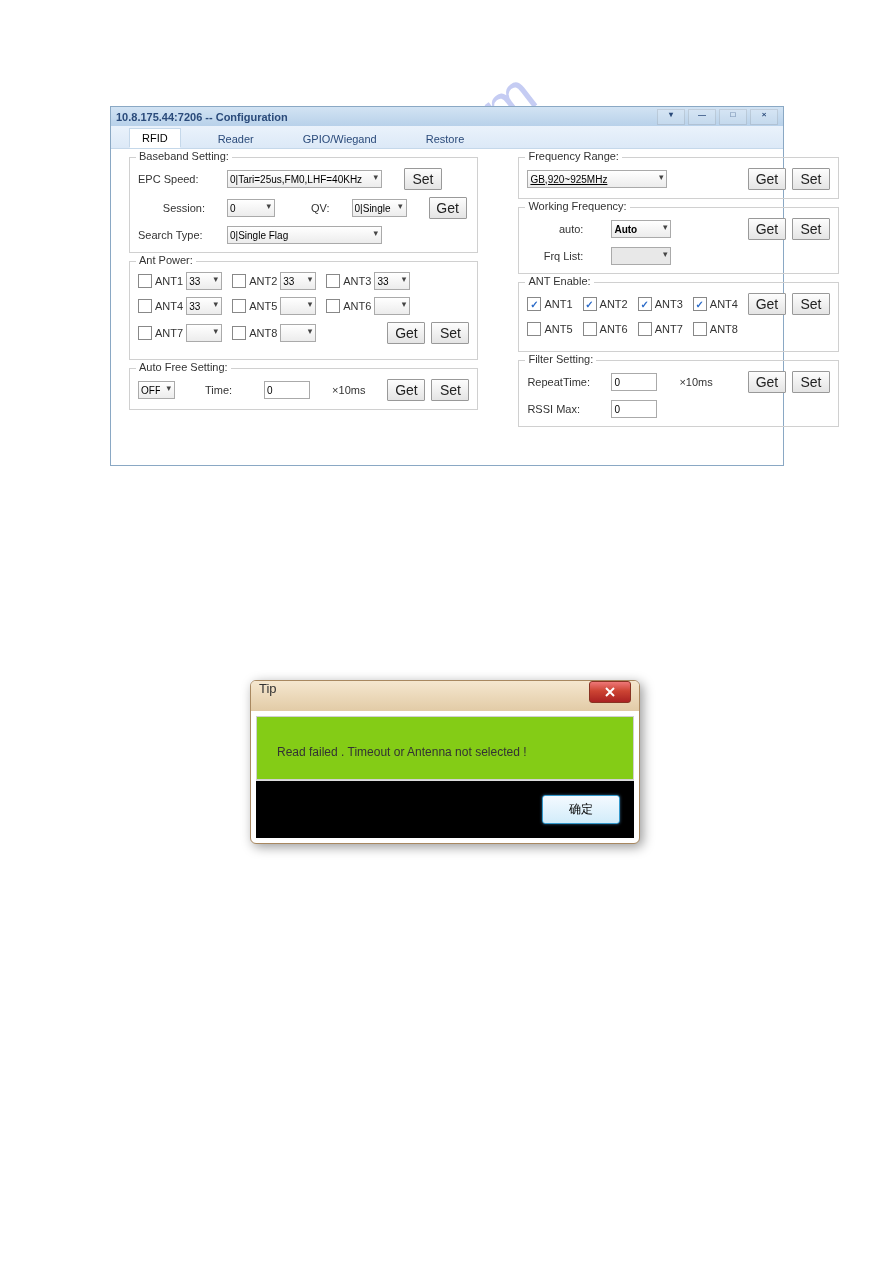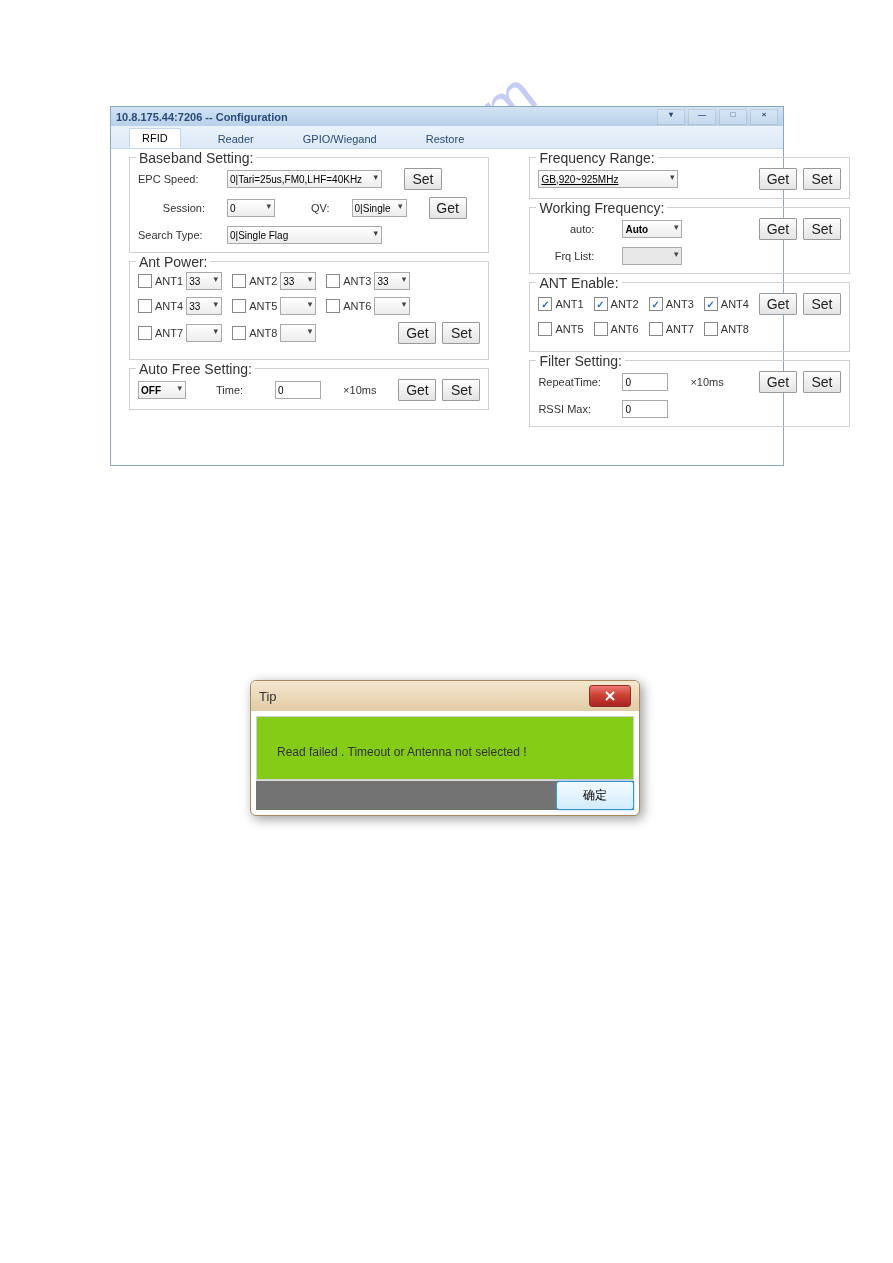--- a/index.html
+++ b/index.html
@@ -6,41 +6,41 @@
 .window{position:absolute;left:110px;top:106px;width:672px;border:1px solid #8aa8c4;background:#fff}
 .titlebar{background:linear-gradient(#d2e3f3,#b8d1ea);height:19px;display:flex;align-items:center;padding:0 5px;color:#2a4a7a;font-weight:bold;font-size:11px}
 .titlebar .controls{margin-left:auto;display:flex;gap:3px}
 .titlebar .ctl{width:26px;height:14px;background:rgba(255,255,255,.15);border:1px solid rgba(0,0,0,.1);font-size:8px;text-align:center;color:#2a4a7a}
 .tabrow{background:linear-gradient(#eaf2fb,#dce9f7);border-bottom:1px solid #c5d8ea;height:22px;display:flex;align-items:flex-end;padding-left:18px;gap:25px}
 .tab{padding:3px 12px;font-size:11px;color:#2a4a7a;cursor:pointer}
 .tab.active{background:#fff;border:1px solid #c5d8ea;border-bottom:1px solid #fff;color:#000}
 .body{padding:8px 18px 30px;display:flex;gap:40px}
 .col{flex:1}
 .group{border:1px solid #d0d0d0;margin-bottom:8px;padding:10px 8px 8px;position:relative}
-.group-title{position:absolute;top:-8px;left:6px;background:#fff;padding:0 3px;font-size:14px;color:#333}
+.group-title{position:absolute;top:-8px;left:6px;background:#fff;padding:0 3px;font-size:11px;color:#333}
 .row{display:flex;align-items:center;margin-bottom:7px;gap:22px}
 .row:last-child{margin-bottom:0}
 .lbl{color:#333}
 .sel,.inp{border:1px solid #aaa;background:linear-gradient(#fff,#ececec);height:18px;font-size:10px;padding:0 2px;box-sizing:border-box}
 .sel{appearance:none;padding-right:14px;background:linear-gradient(#fff,#ececec);position:relative}
 .sel-wrap{position:relative;display:inline-block}
 .sel-wrap::after{content:"▾";position:absolute;right:4px;top:2px;font-size:9px;color:#444;pointer-events:none}
 .inp{background:#fff}
 .btn{border:1px solid #999;background:linear-gradient(#fdfdfd,#e4e4e4);height:22px;min-width:38px;font-size:14px;border-radius:1px;cursor:pointer;color:#222}
 .chk{width:12px;height:12px;border:1px solid #888;background:#fff;display:inline-flex;align-items:center;justify-content:center;font-size:10px;color:#2a6ac8;font-weight:bold}
 .ant-row{display:flex;gap:10px;align-items:center;margin-bottom:7px}
 .ant-cell{display:flex;align-items:center;gap:3px}
 .right-btns{margin-left:auto;display:flex;gap:6px}
 .watermark{position:absolute;left:170px;top:340px;font-family:Arial,sans-serif;font-size:60px;color:rgba(90,110,220,.35);transform:rotate(-38deg);transform-origin:left bottom;pointer-events:none;font-weight:500;letter-spacing:1px}
 .dialog{position:absolute;left:250px;top:680px;width:388px;border:1px solid #a88860;border-radius:6px;box-shadow:3px 3px 12px rgba(0,0,0,.4);overflow:hidden;background:#fff}
-.dlg-title{background:linear-gradient(#f5e7cf,#e2cba6);height:30px;display:flex;align-items:center;padding:0 8px;font-family:"Microsoft YaHei",Arial,sans-serif;font-size:13px;color:#333}
+.dlg-title{background:linear-gradient(#f5e7cf,#e2cba6);height:30px;display:flex;padding:0 8px;font-family:"Microsoft YaHei",Arial,sans-serif;font-size:13px;color:#333}
 .dlg-close{margin-left:auto;width:40px;height:20px;background:linear-gradient(#e77,#c43 45%,#a22);border:1px solid #832;border-radius:3px;display:flex;align-items:center;justify-content:center;cursor:pointer}
 .dlg-close svg{stroke:#fff;stroke-width:2}
 .dlg-body{padding:28px 20px 20px;border:1px solid #d0d0d0;margin:5px;font-family:"Microsoft YaHei",Arial,sans-serif;font-size:12px;color:#333;background:#84cc16}
-.dlg-foot{background:#737373;padding:0;text-align:right;border-top:1px solid #ddd;margin:-5px 5px 5px}
+.dlg-foot{background:#000000;padding:14px;text-align:right;border-top:1px solid #ddd;margin:-5px 5px 5px}
 .dlg-btn{border:1px solid #3399cc;background:linear-gradient(#f4faff,#d2ecfa);padding:5px 26px;border-radius:3px;font-family:"Microsoft YaHei",Arial,sans-serif;font-size:12px;cursor:pointer;box-shadow:0 0 3px rgba(80,160,220,.6)}
 </style>
 </head>
 <body>
 
 <div class="watermark">manualshive.com</div>
 
 <div class="window">
   <div class="titlebar">
     <span>10.8.175.44:7206 -- Configuration</span>
@@ -130,21 +130,21 @@
           <div class="right-btns">
             <button class="btn">Get</button>
             <button class="btn">Set</button>
           </div>
         </div>
       </div>
 
       <div class="group">
         <div class="group-title">Auto Free Setting:</div>
         <div class="row">
-          <span class="sel-wrap"><input class="sel" style="width: 48px; font-weight: bold;" value="OFF"></span>
+          <span class="sel-wrap"><input class="sel" style="width: 37px;" value="OFF"></span>
           <span class="lbl" style="margin-left:8px">Time:</span>
           <input class="inp" style="width: 46px; margin-left: 10px;" value="0">
           <span class="lbl">×10ms</span>
           <div class="right-btns">
             <button class="btn">Get</button>
             <button class="btn">Set</button>
           </div>
         </div>
       </div>
     </div>

